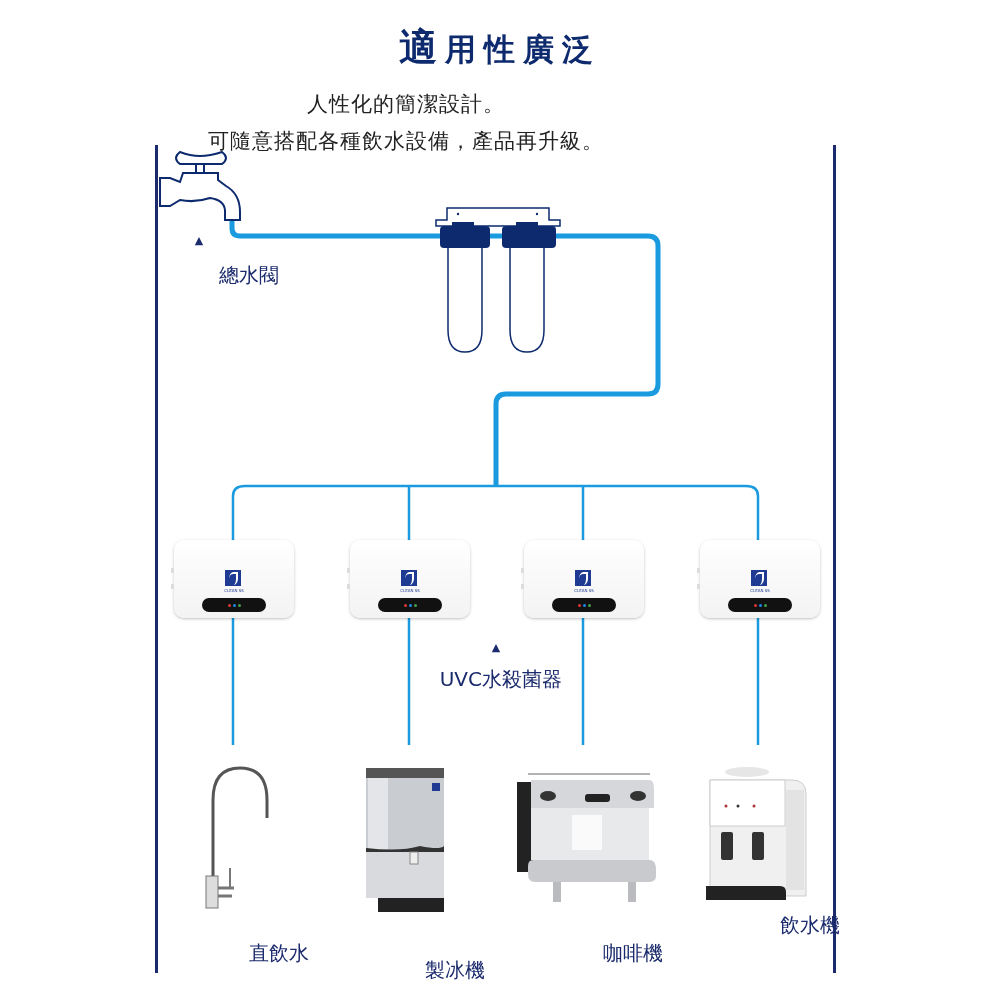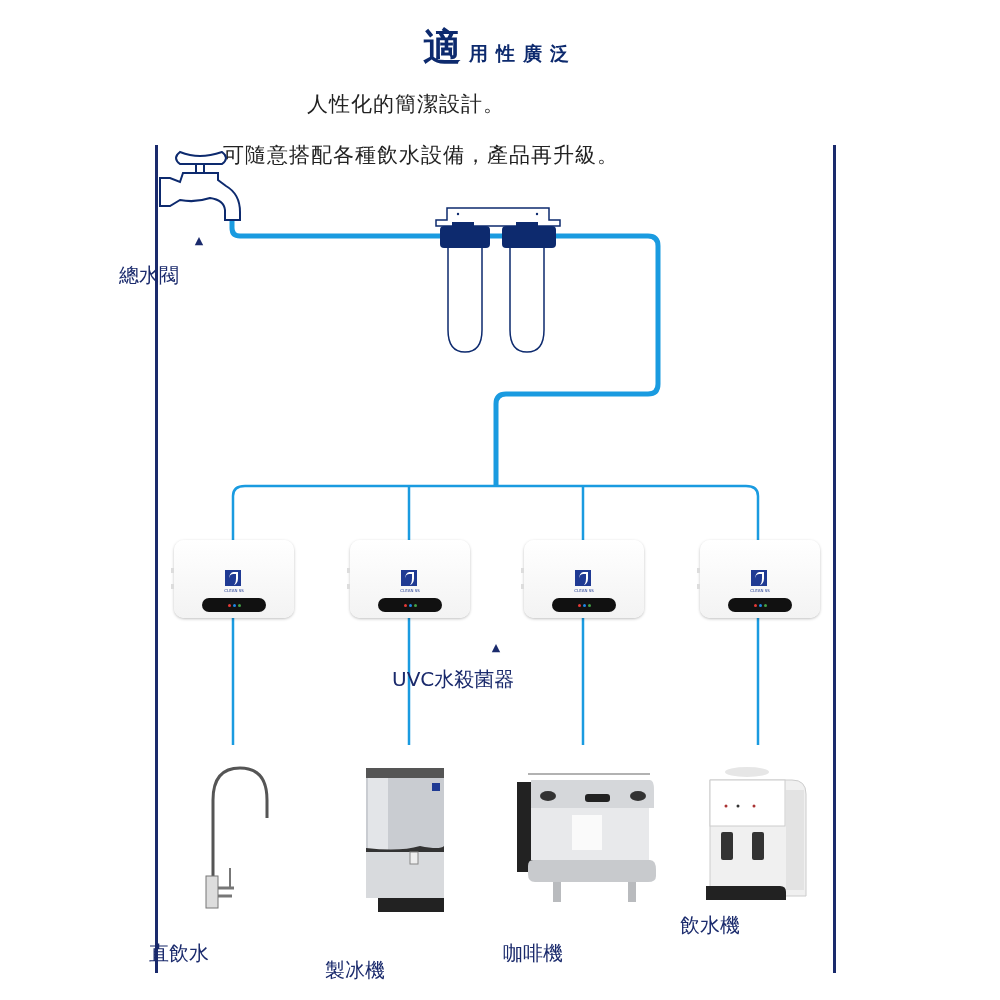--- a/index.html
+++ b/index.html
@@ -1,28 +1,28 @@
 <!DOCTYPE html>
 <html><head>
 <meta charset="utf-8">
 <style>
   html, body { margin:0; padding:0; background:#ffffff; }
   body { width:1000px; height:1000px; position:relative; overflow:hidden;
          font-family:"DejaVu Sans", sans-serif; color:#1a2a6c; }
   .abs { position:absolute; }
   #title { left:0; width:1000px; top:22px; text-align:center; color:#0d2a6e; font-weight:bold; }
   #title .big { font-size:38px; letter-spacing:2px; }
-  #title .rest { font-size:19px; letter-spacing:8px; margin-left:6px; }
+  #title .rest { font-size:31px; letter-spacing:8px; margin-left:6px; }
   .subtitle { left:0; width:812px; text-align:center; color:#222; font-size:21px; letter-spacing:1px; }
   #sub1 { top:90px; }
-  #sub2 { top:141px;margin-left:15px; }
+  #sub2 { top:127px; }
   #frame-left { left:155px; top:145px; width:3px; height:828px; background:#1a2a6c; }
   #frame-right { left:833px; top:145px; width:3px; height:828px; background:#1a2a6c; }
   svg#pipes { position:absolute; left:0; top:0; }
-  .label { color:#1a2a6c; font-size:20px; text-align:left; width:160px; }
+  .label { color:#1a2a6c; font-size:20px; text-align:right; width:160px; }
   .tri { color:#1a2a6c; font-size:11px; text-align:center; width:40px; }
   .uvc { position:absolute; width:120px; height:78px; background:linear-gradient(#ffffff,#f3f3f3);
          border-radius:10px; box-shadow:0 1px 3px rgba(0,0,0,0.25); }
   .uvc .logo { position:absolute; left:51px; top:30px; width:16px; height:16px; background:#1f3a93; }
   .uvc .logo::after { content:""; position:absolute; left:4px; top:2px; width:7px; height:11px;
                       border:2px solid #fff; border-radius:50% 0 50% 0; border-left:none; border-bottom:none; }
   .uvc .brand { position:absolute; left:40px; top:48px; width:40px; font-size:4px; text-align:center; color:#1f3a93; }
   .uvc .panel { position:absolute; left:28px; bottom:6px; width:64px; height:14px; background:#111;
                 border-radius:7px; }
   .uvc .led { position:absolute; top:6px; width:3px; height:3px; border-radius:50%; }

